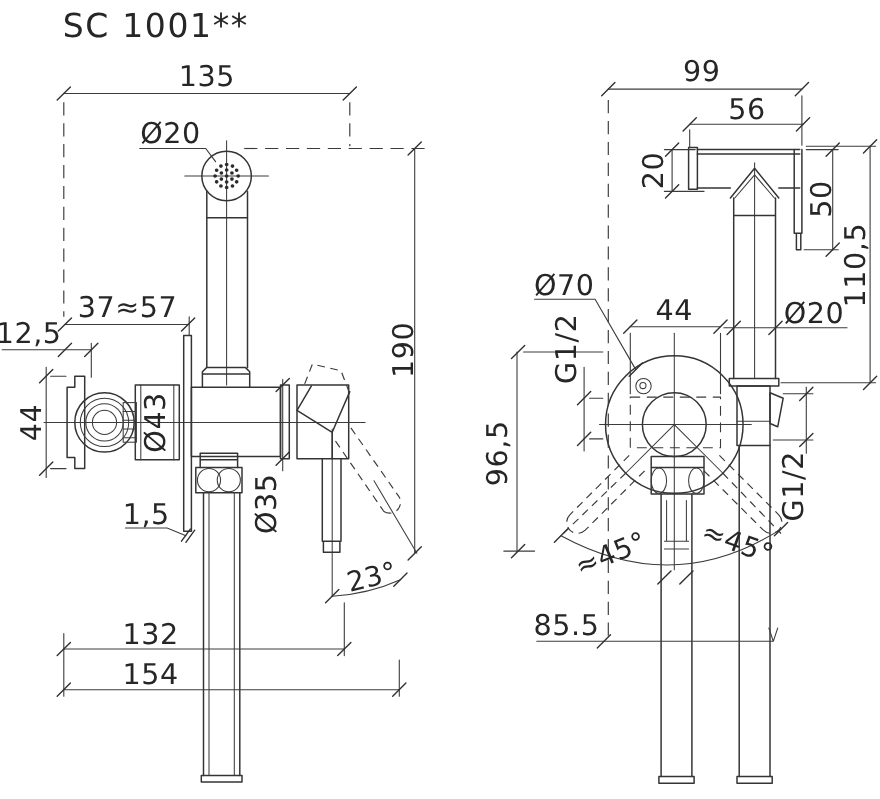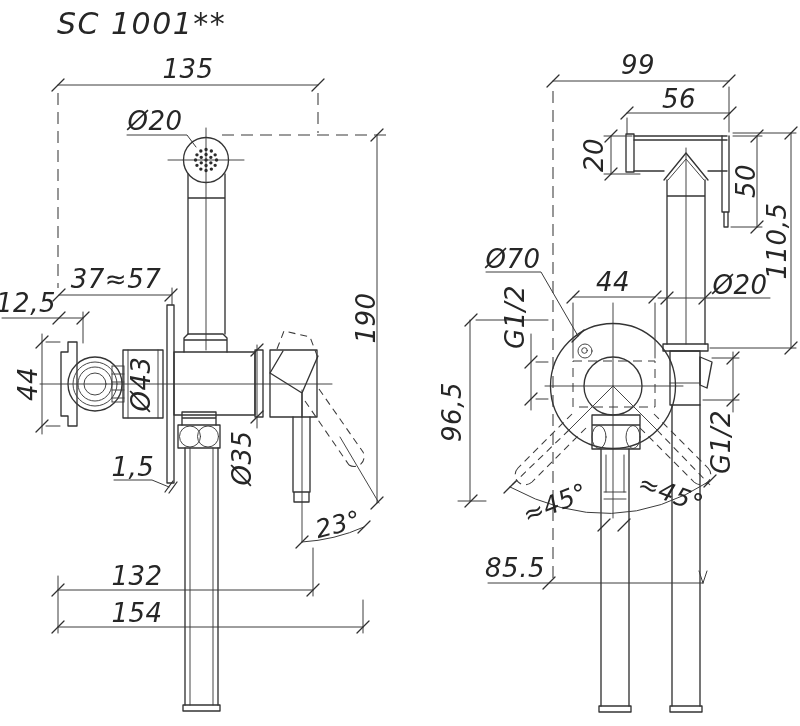--- a/index.html
+++ b/index.html
@@ -1,16 +1,16 @@
 <!DOCTYPE html>
 <html><head>
 <meta charset="utf-8">
 <style>
   html,body{margin:0;padding:0;background:#ffffff;}
-  .stage{width:800px;height:726px;position:relative;background:#ffffff;overflow:hidden;font-style:italic;}
+  .stage{width:800px;height:726px;position:relative;background:#ffffff;overflow:hidden;}
   svg{display:block;}
   
   .ln  {stroke:#343434;stroke-width:1.35;fill:none;stroke-linecap:round;stroke-linejoin:round;}
   .tn  {stroke:#3c3c3c;stroke-width:0.95;fill:none;stroke-linecap:round;}
   .dim {stroke:#3c3c3c;stroke-width:1;fill:none;stroke-linecap:round;}
   .tick{stroke:#303030;stroke-width:1.25;fill:none;stroke-linecap:round;}
   .dsh {stroke:#3a3a3a;stroke-width:1.05;fill:none;stroke-dasharray:12 7;stroke-linecap:butt;}
   .dsh2{stroke:#3a3a3a;stroke-width:1.05;fill:none;stroke-dasharray:7 5;stroke-linecap:butt;}
   .dsh3{stroke:#3a3a3a;stroke-width:1;fill:none;stroke-dasharray:9 6;stroke-linecap:butt;}
   .dots{stroke:#2c2c2c;stroke-width:3.3;stroke-linecap:round;fill:none;}

